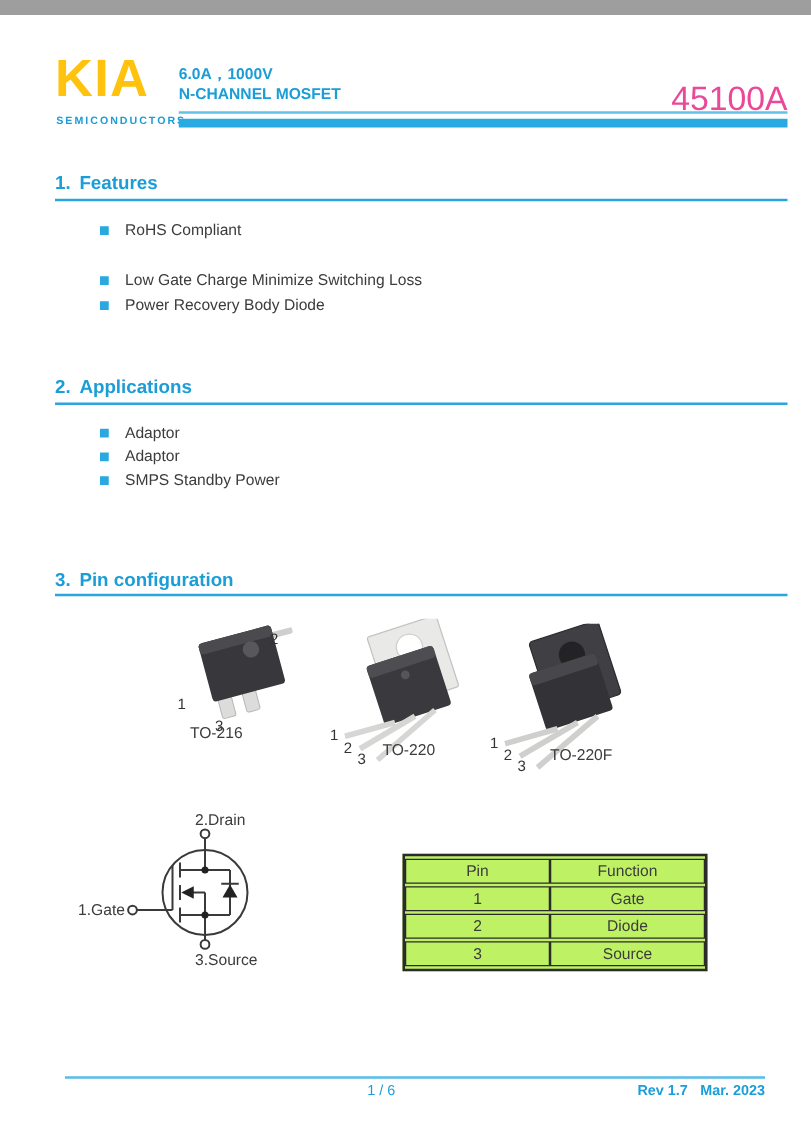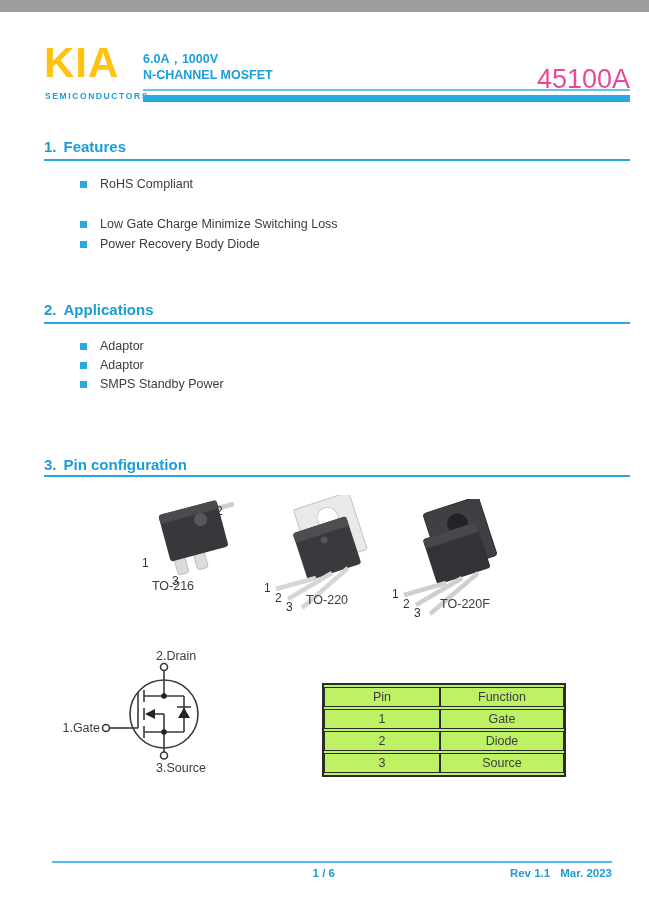--- a/index.html
+++ b/index.html
@@ -61,22 +61,22 @@
   }
   .pin-table th, .pin-table td {
     border:1px solid #2b2b2b; font-size:12.5px; font-weight:normal;
     color:#3c3c3c; text-align:center; padding:2px 0;
   }
   .pin-table .c1 { width:114px; }
   .pin-table .c2 { width:122px; }
   
   .footer-rule { position:absolute; left:52px; top:849px; width:560px; height:2px; background:#56bce8; }
   .footer-page {
-    position:absolute; left:275px; top:855px; width:60px; text-align:right;
-    font-size:11.5px; font-weight:bold; color:#1b9dd8;
+    position:absolute; left:275px; top:855px; width:60px; text-align:center;
+    font-size:11.5px; font-weight:normal; color:#1b9dd8;
   }
   .footer-rev {
     position:absolute; right:37px; top:855px;
     display:flex; gap:10px;
     font-size:11.5px; font-weight:bold; color:#1b9dd8;
   }
 </style>
 </head>
 <body>
 
@@ -230,17 +230,17 @@
     <tr>
       <td>3</td>
       <td>Source</td>
     </tr>
   </tbody>
     </table>
 
   <div class="footer-rule"></div>
   <div class="footer-page">1 / 6</div>
   <div class="footer-rev">
-    <span>Rev 1.1</span>
+    <span>Rev 1.7</span>
     <span>Mar. 2023</span>
   </div>
 
 </div>
 
 </body></html>

